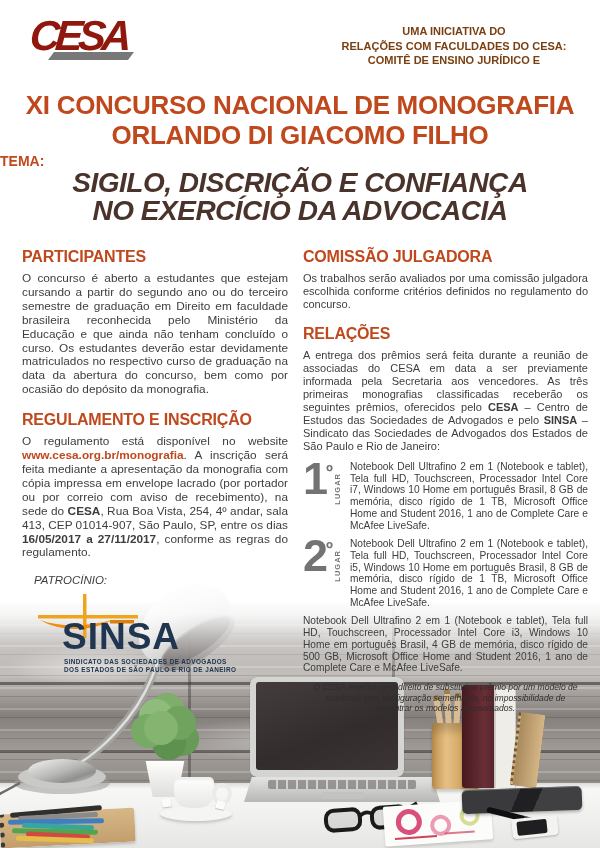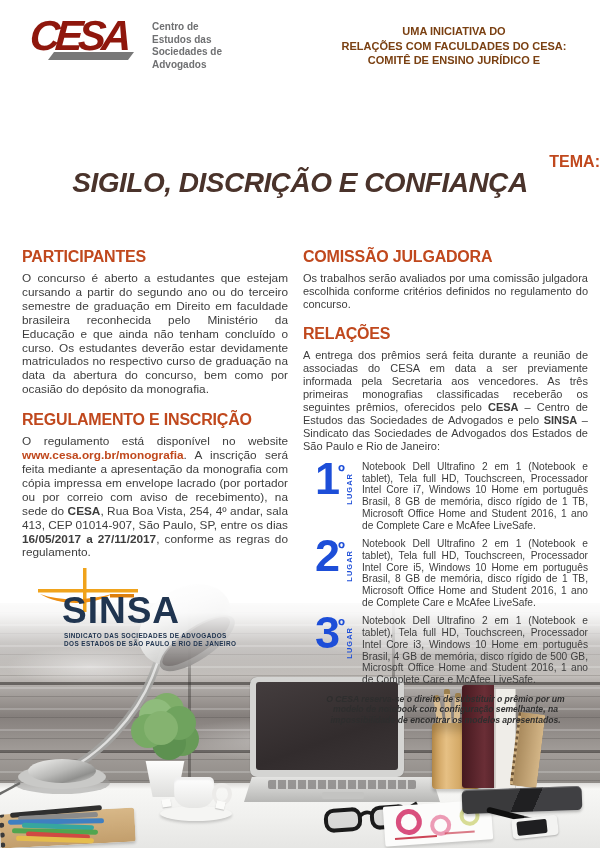--- a/index.html
+++ b/index.html
@@ -11,48 +11,48 @@
              color:#8F170D;letter-spacing:-5px;transform:skewX(-4deg);}
   .cesa-bar{width:86px;height:8px;background:#787878;margin:-4px 0 0 18px;
             clip-path:polygon(7% 0,100% 0,93% 100%,0 100%);}
   .org-lines{position:absolute;left:122px;top:5px;font-size:10px;font-weight:bold;
              color:#6f7072;line-height:12.5px;white-space:nowrap;}
   .initiative{position:absolute;left:318px;top:24px;width:272px;text-align:center;
               color:#7a4012;font-weight:bold;font-size:11px;line-height:14.5px;}
   
   .title{position:absolute;top:90px;left:0;width:600px;text-align:center;
          color:#C0481D;font-weight:bold;font-size:26px;line-height:30px;letter-spacing:-0.3px;}
-  .tema{position:absolute;top:153px;left:0;width:600px;text-align:right;
-        color:#C0481D;font-weight:bold;font-size:16px;}
+  .tema{position:absolute;top:153px;left:0;width:600px;text-align:left;
+        color:#C0481D;font-weight:bold;font-size:14px;}
   .theme{position:absolute;top:169px;left:0;width:600px;text-align:center;
          color:#4A332B;font-weight:900;font-style:italic;font-size:28px;line-height:28px;letter-spacing:-0.5px;}
   
   .col{position:absolute;top:248px;}
   .col-left{left:22px;width:266px;}
   .col-right{left:303px;width:285px;}
   h3{font-size:16px;color:#C0481D;margin:0 0 6px 0;letter-spacing:-0.2px;}
   .col-left p{font-size:11.8px;line-height:13.9px;text-align:justify;margin:0 0 8px 0;}
   .col-right p.body{font-size:11px;line-height:13px;text-align:justify;margin:0 0 8px 0;}
   .gap{height:6px;}
   .patro{font-style:italic;font-size:11.5px;margin:14px 0 8px 12px;color:#3d3d3d;}
   
   .sinsa{position:relative;width:210px;height:86px;margin-left:4px;}
   .sinsa-name{position:absolute;left:36px;top:22px;font-size:37px;font-weight:bold;
               color:#203550;letter-spacing:1px;}
   .sinsa-sub{position:absolute;left:38px;top:64px;font-size:6.4px;font-weight:bold;
              color:#203550;letter-spacing:0.4px;line-height:7.6px;white-space:nowrap;}
   
   .prize{display:flex;margin:0 0 7px 0;}
-  .badge{width:47px;flex:none;position:relative;color:#1d4ed8;margin-left:12px;}
+  .badge{width:47px;flex:none;position:relative;color:#737373;}
   .badge-num{font-size:45px;font-weight:bold;line-height:36px;letter-spacing:-2px;}
   .badge-ord{font-size:19px;font-weight:bold;position:relative;top:-16px;}
   .badge-lugar{position:absolute;left:30px;top:12px;writing-mode:vertical-rl;
                transform:rotate(180deg);font-size:7.5px;font-weight:bold;letter-spacing:1px;}
   .prize p{font-size:10.2px;line-height:11.7px;text-align:justify;margin:0;}
-  .fine{margin-top:8px;font-size:8.6px;line-height:10.6px;font-weight:bold;font-style:italic;
+  .fine{margin-top:8px;font-size:8.6px;line-height:10.6px;font-weight:normal;font-style:italic;
         text-align:center;color:#2e2e2e;padding:0 8px;}
   
   .photo{position:absolute;left:0;top:545px;width:600px;height:303px;overflow:hidden;z-index:0;}
   .wall{position:absolute;left:0;top:58px;width:600px;height:182px;
         background:linear-gradient(180deg,#b4b0ac 0,#948f8b 22%,#bfbbb7 40%,#857f7c 62%,#a29d99 82%,#8e8a86 100%);}
   .wall::before{content:"";position:absolute;inset:0;
         background:repeating-linear-gradient(180deg,rgba(255,255,255,.20) 0 2px,rgba(255,255,255,0) 2px 9px,rgba(50,46,44,.20) 9px 10px,rgba(255,255,255,0) 10px 21px);}
   .wall::after{content:"";position:absolute;inset:0;
         background:radial-gradient(120px 30px at 15% 35%,rgba(255,255,255,.45),rgba(255,255,255,0) 70%),
                    radial-gradient(160px 26px at 70% 20%,rgba(255,255,255,.4),rgba(255,255,255,0) 70%),
@@ -222,44 +222,44 @@
       <div class="cpencil" style="left:26px;top:30px;width:64px;background:#d04a42;transform:rotate(3deg);"></div>
       <div class="cpencil" style="left:16px;top:34px;width:78px;background:#e5bd4d;transform:rotate(2deg);"></div>
     </div>
 
     <div class="fade"></div>
   </div>
 
   <div class="logo">
     <div class="cesa-word">CESA</div>
     <div class="cesa-bar"></div>
-    <div class="org-lines">
-      <div>Centro de</div>
-      <div>Estudos das</div>
-      <div>Sociedades de</div>
-      <div>Advogados</div>
-    </div>
   </div>
   <div class="initiative">
     <div>UMA INICIATIVA DO</div>
     <div>RELAÇÕES COM FACULDADES DO CESA:</div>
     <div>COMITÊ DE ENSINO JURÍDICO E</div>
   </div>
 
+  <div class="title">
+    <div>XI CONCURSO NACIONAL DE MONOGRAFIA</div>
+    <div>ORLANDO DI GIACOMO FILHO</div>
+  </div>
   <div class="tema">TEMA:</div>
   <div class="theme">
     <div>SIGILO, DISCRIÇÃO E CONFIANÇA</div>
+    <div>NO EXERCÍCIO DA ADVOCACIA</div>
   </div>
 
   <div class="col col-left">
     <h3>PARTICIPANTES</h3>
     <p><span>O concurso é aberto a estudantes que estejam cursando a partir do segundo ano ou do terceiro semestre de graduação em Direito em faculdade brasileira reconhecida pelo Ministério da Educação e que ainda não tenham concluído o curso. Os estudantes deverão estar devidamente matriculados no respectivo curso de graduação na data da abertura do concurso, bem como por ocasião do depósito da monografia.</span></p>
     <div class="gap"></div>
     <h3>REGULAMENTO E INSCRIÇÃO</h3>
     <p><span>O regulamento está disponível no website </span><span style="font-weight: bold; color: rgb(192, 72, 29);">www.cesa.org.br/monografia</span><span>. A inscrição será feita mediante a apresentação da monografia com cópia impressa em envelope lacrado (por portador ou por correio com aviso de recebimento), na sede do </span><span style="font-weight: bold;">CESA</span><span>, Rua Boa Vista, 254, 4º andar, sala 413, CEP 01014-907, São Paulo, SP, entre os dias </span><span style="font-weight: bold;">16/05/2017 a 27/11/2017</span><span>, conforme as regras do regulamento.</span></p>
+    <div class="patro">PATROCÍNIO:</div>
 
     <div class="sinsa">
       <svg width="130" height="50" viewBox="0 0 130 50" style="position:absolute;left:0;top:-2px;">
         <rect x="57" y="2" width="3.5" height="44" fill="#F0A31C"></rect>
         <rect x="12" y="23" width="100" height="3.5" fill="#F0A31C"></rect>
         <path d="M14 28 C 34 40 66 40 86 28 C 64 34 36 36 14 28 Z" fill="#ED8E12"></path>
         <rect x="84" y="28" width="24" height="3.5" fill="#DD7F0C"></rect>
       </svg>
       <div class="sinsa-name">SINSA</div>
       <div class="sinsa-sub">
@@ -285,24 +285,20 @@
         <p>Notebook Dell Ultrafino 2 em 1 (Notebook e tablet), Tela full HD, Touchscreen, Processador Intel Core i7, Windows 10 Home em português Brasil, 8 GB de memória, disco rígido de 1 TB, Microsoft Office Home and Student 2016, 1 ano de Complete Care e McAfee LiveSafe.</p>
       </div>
       <div class="prize">
         <div class="badge">
           <span class="badge-num">2</span><span class="badge-ord">º</span>
           <span class="badge-lugar">LUGAR</span>
         </div>
         <p>Notebook Dell Ultrafino 2 em 1 (Notebook e tablet), Tela full HD, Touchscreen, Processador Intel Core i5, Windows 10 Home em português Brasil, 8 GB de memória, disco rígido de 1 TB, Microsoft Office Home and Student 2016, 1 ano de Complete Care e McAfee LiveSafe.</p>
       </div>
       <div class="prize">
-        <div class="badge">
-          <span class="badge-num">3</span><span class="badge-ord">º</span>
-          <span class="badge-lugar">LUGAR</span>
-        </div>
         <p>Notebook Dell Ultrafino 2 em 1 (Notebook e tablet), Tela full HD, Touchscreen, Processador Intel Core i3, Windows 10 Home em português Brasil, 4 GB de memória, disco rígido de 500 GB, Microsoft Office Home and Student 2016, 1 ano de Complete Care e McAfee LiveSafe.</p>
       </div>
     </div>
 
     <div class="fine">O CESA reserva-se o direito de substituir o prêmio por um modelo de notebook com configuração semelhante, na impossibilidade de encontrar os modelos apresentados.</div>
   </div>
 
 </div>
 
 </body></html>

